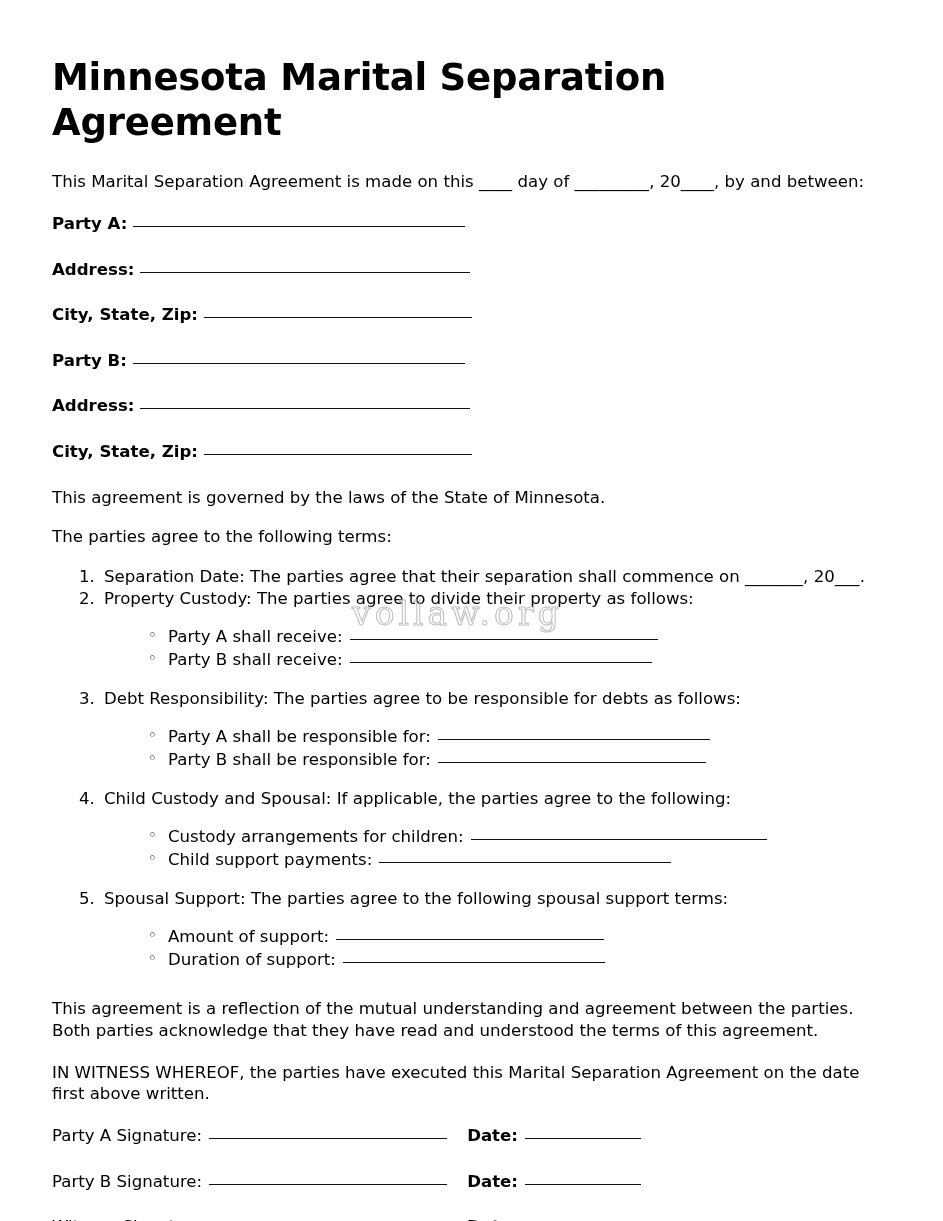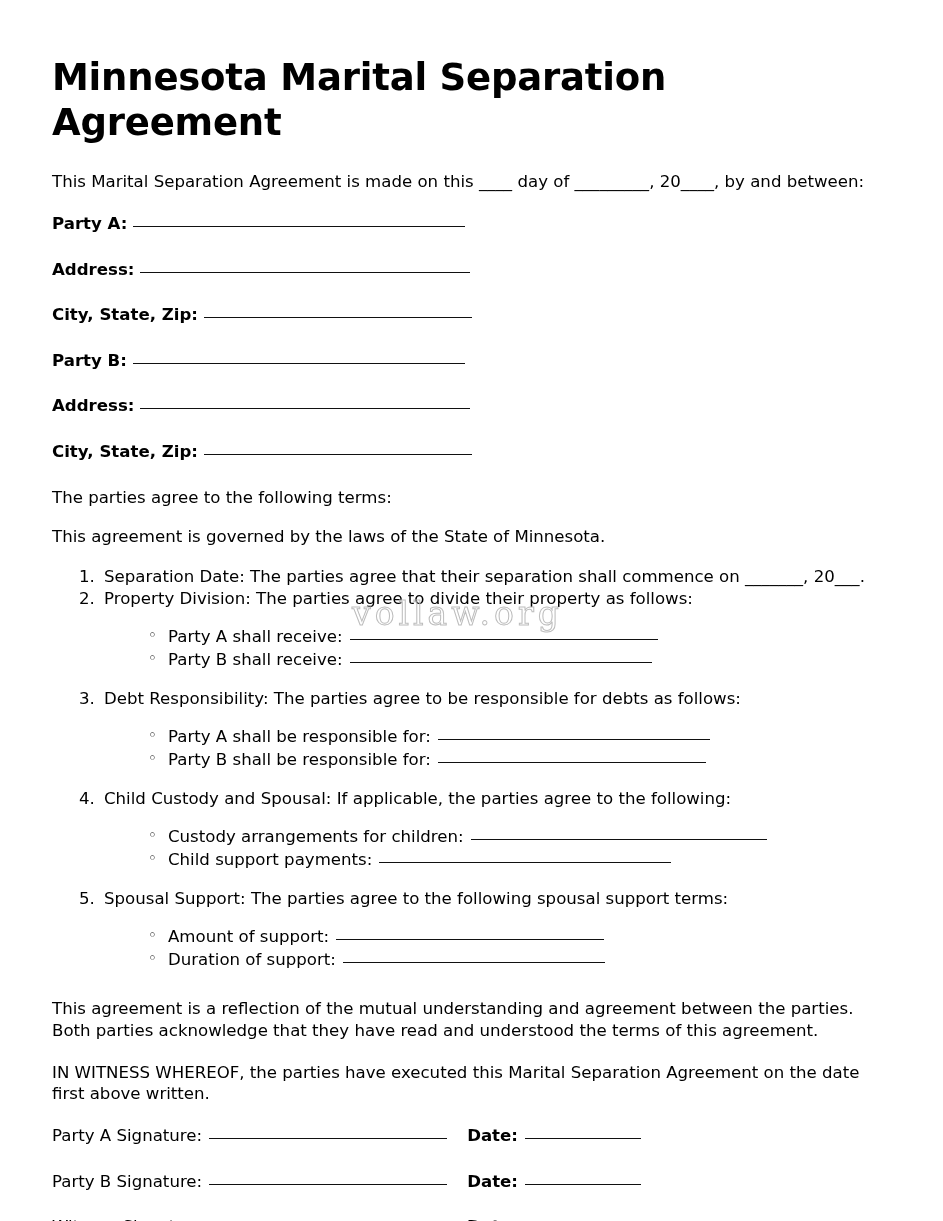--- a/index.html
+++ b/index.html
@@ -166,33 +166,33 @@
   </div>
 
   <div class="field-row">
     <span class="field-label">Address:</span><span class="rule w-addr"></span>
   </div>
 
   <div class="field-row">
     <span class="field-label">City, State, Zip:</span><span class="rule w-city"></span>
   </div>
 
+  <p class="para tight">This agreement is governed by the laws of the State of Minnesota.</p>
+
   <p class="para tight">The parties agree to the following terms:</p>
-
-  <p class="para tight">This agreement is governed by the laws of the State of Minnesota.</p>
 
   <div class="list-block">
     <ol class="terms">
 
       <li>
         <span class="li-text"><b>Separation Date:</b> <span>The parties agree that their separation shall commence on _______, 20___.</span></span>
       </li>
 
       <li>
-        <span class="li-text"><b>Property Division:</b> <span>The parties agree to divide their property as follows:</span></span>
+        <span class="li-text"><b>Property Custody:</b> <span>The parties agree to divide their property as follows:</span></span>
         <ul class="subterms">
           <li><span>Party A shall receive:</span><span class="rule w-sub1"></span></li>
           <li><span>Party B shall receive:</span><span class="rule w-sub2"></span></li>
         </ul>
       </li>
 
       <li>
         <span class="li-text"><b>Debt Responsibility:</b> <span>The parties agree to be responsible for debts as follows:</span></span>
         <ul class="subterms">
           <li><span>Party A shall be responsible for:</span><span class="rule w-sub3"></span></li>

